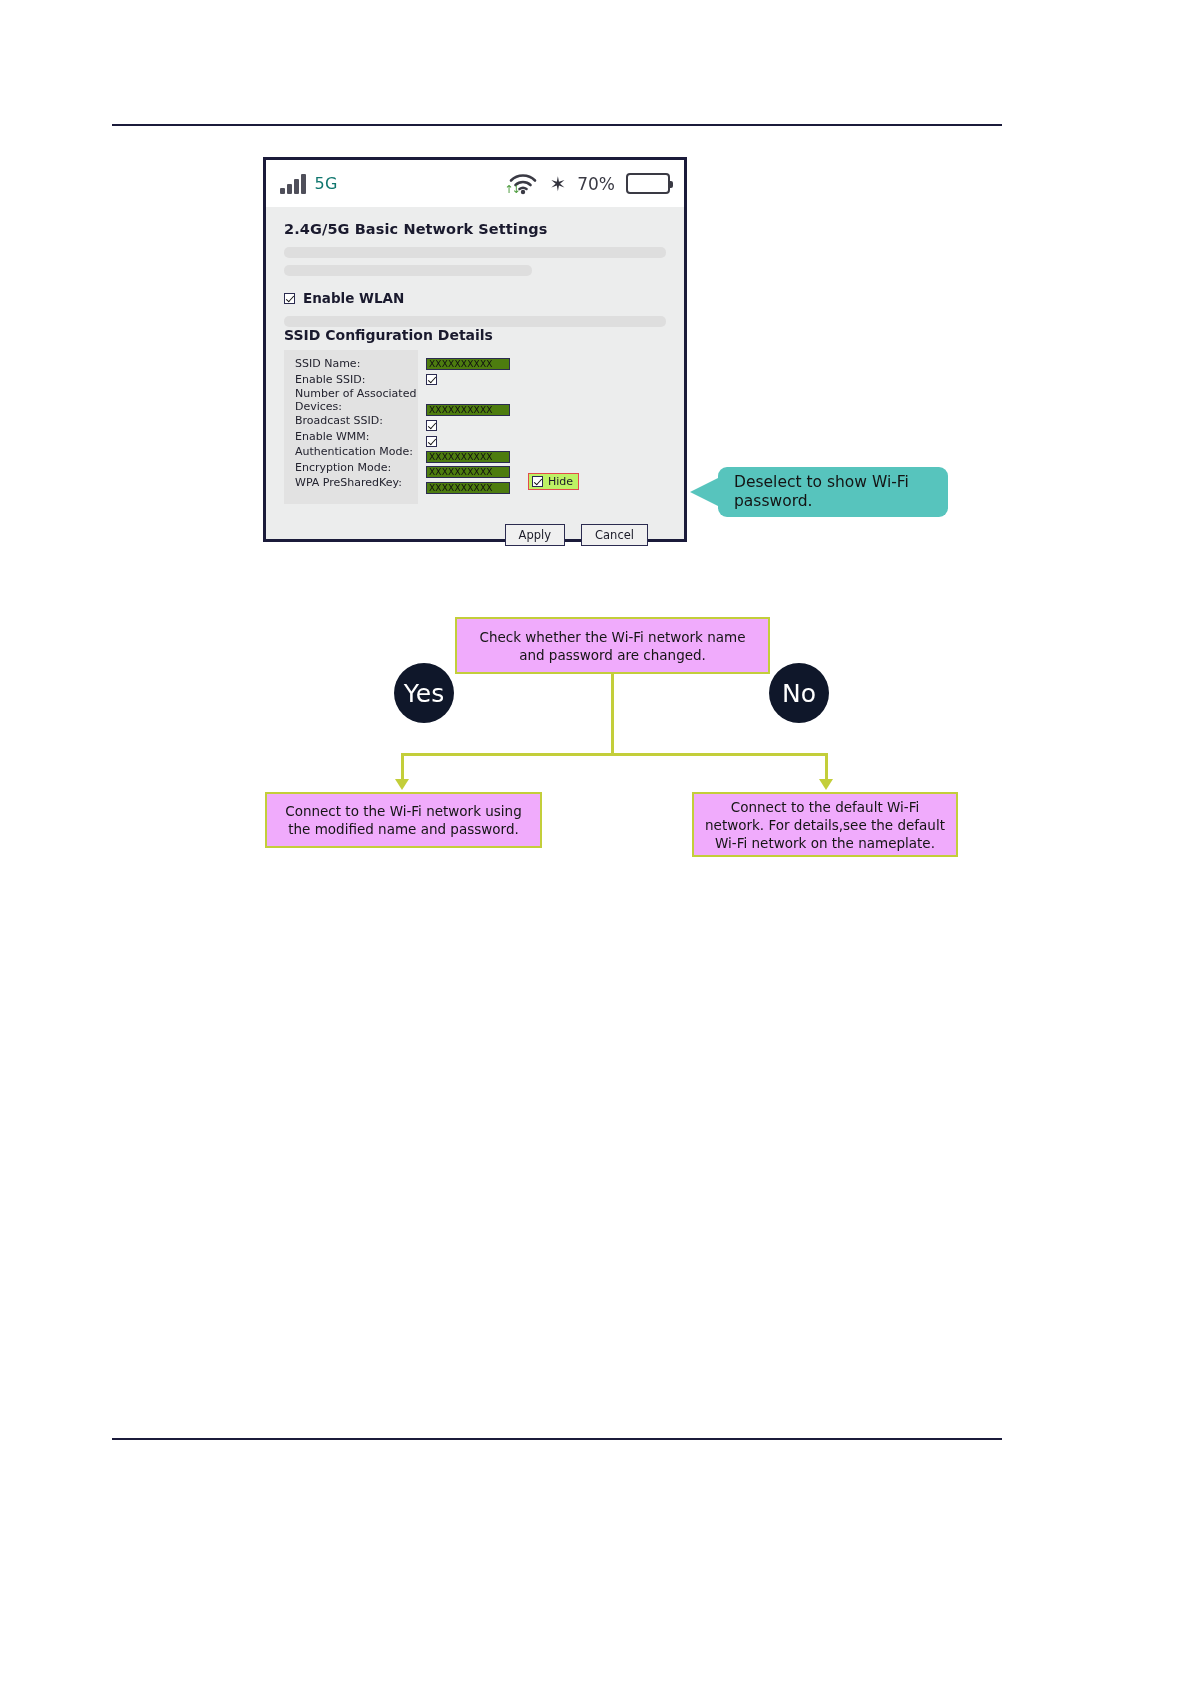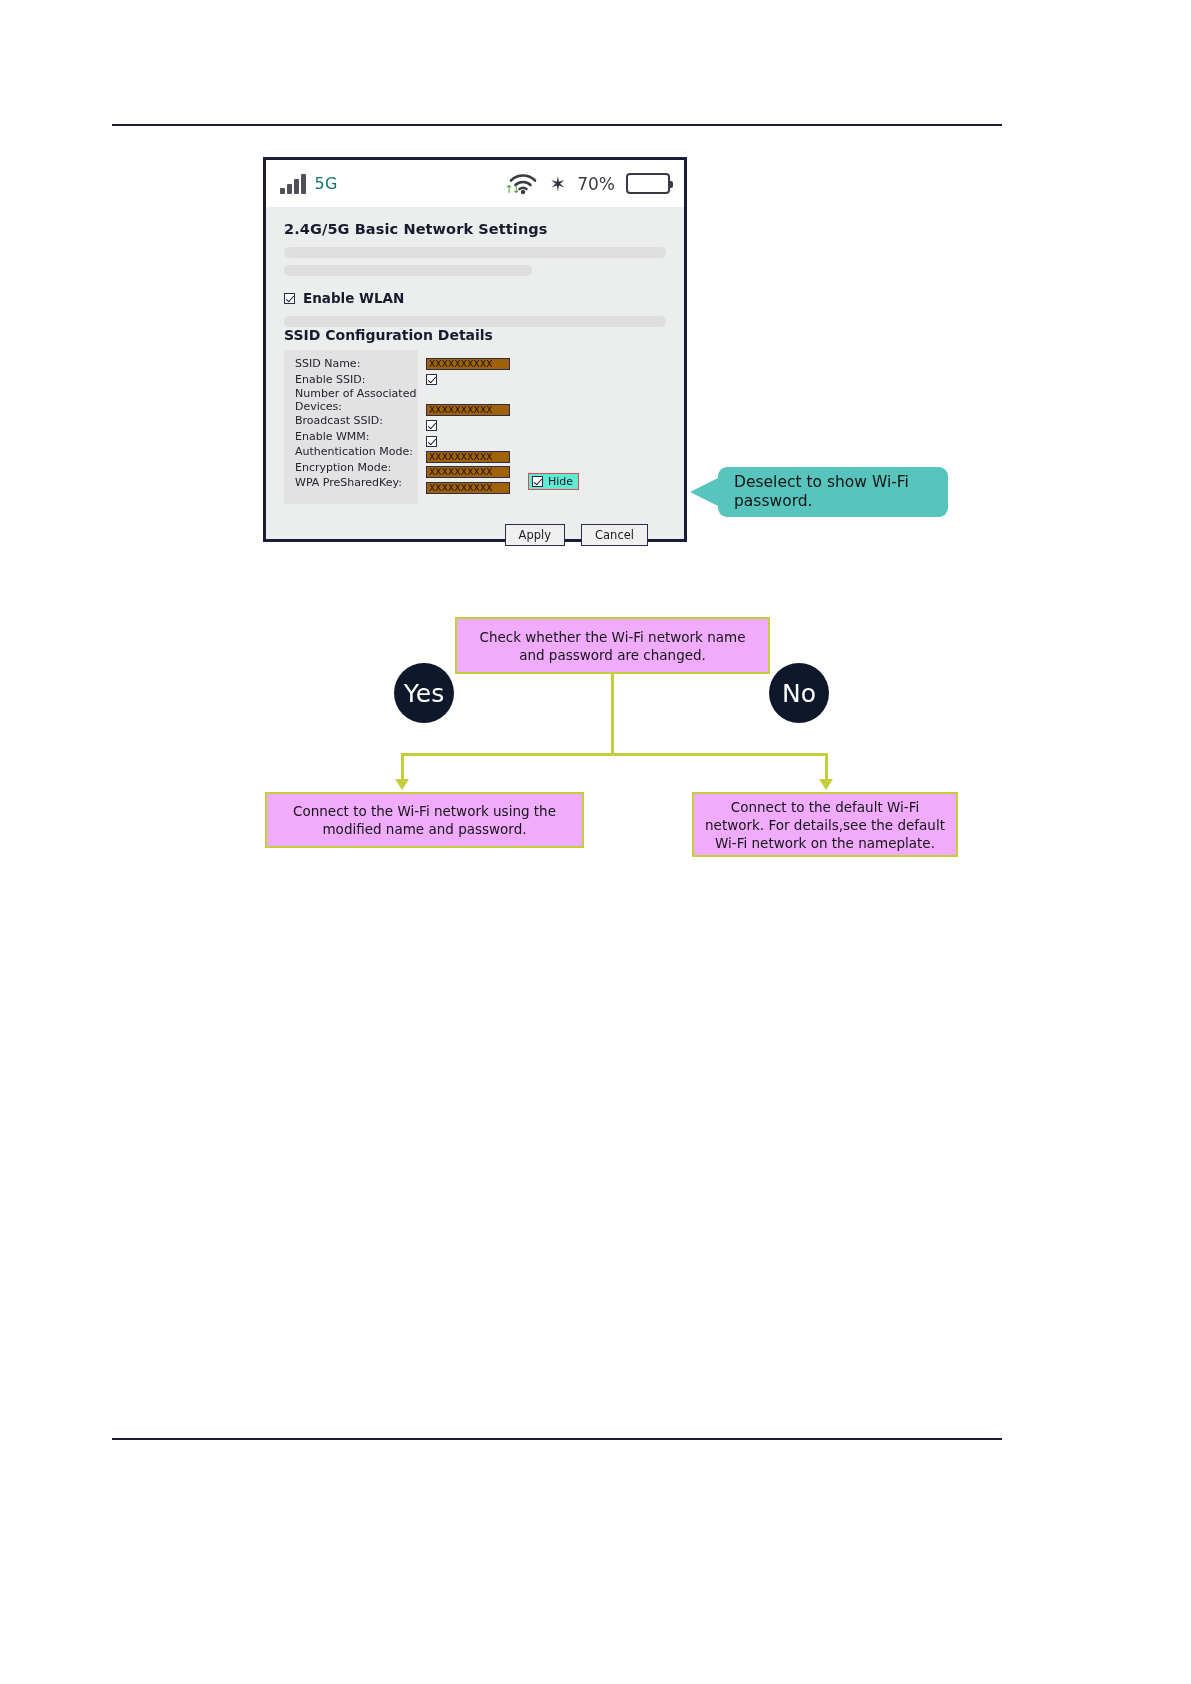--- a/index.html
+++ b/index.html
@@ -191,36 +191,36 @@
   }
   .lbl.two-line { white-space: normal; line-height: 13px; }
   .val-row {
     height: 15.5px;
     display: flex;
     align-items: center;
   }
   .xfield {
     width: 84px;
     border: 1px solid #2b2b50;
-    background: #a16207;
+    background: #4d7c0f;
     font-size: 9px;
     letter-spacing: .2px;
     padding: 0 2px;
     height: 12px;
     line-height: 12px;
     box-sizing: border-box;
     color: #111;
     font-family: "DejaVu Sans", "Liberation Sans", sans-serif;
   }
   .hide-wrap {
     position: absolute;
     left: 110px;
     top: 123px;
     border: 1.6px solid #e24b4b;
-    background: #5eead4;
+    background: #bef264;
     padding: 1px 5px 1px 3px;
     display: flex;
     align-items: center;
     gap: 5px;
   }
   .hide-wrap .hide-text {
     font-size: 11px;
     color: #1b1b28;
   }
 
@@ -281,21 +281,21 @@
     display: flex;
     align-items: center;
     justify-content: center;
     text-align: center;
     font-size: 13.5px;
     line-height: 18px;
     color: #151515;
     padding: 4px 8px;
   }
   #flow-top   { left: 455px; top: 617px; width: 315px; height: 57px; }
-  #flow-left  { left: 265px; top: 792px; width: 319px; height: 56px; }
+  #flow-left  { left: 265px; top: 792px; width: 277px; height: 56px; }
   #flow-right { left: 692px; top: 792px; width: 266px; height: 65px; }
 
   .decision {
     position: absolute;
     width: 60px; height: 60px;
     border-radius: 50%;
     background: #0f172a;
     color: #ffffff;
     display: flex;
     align-items: center;

